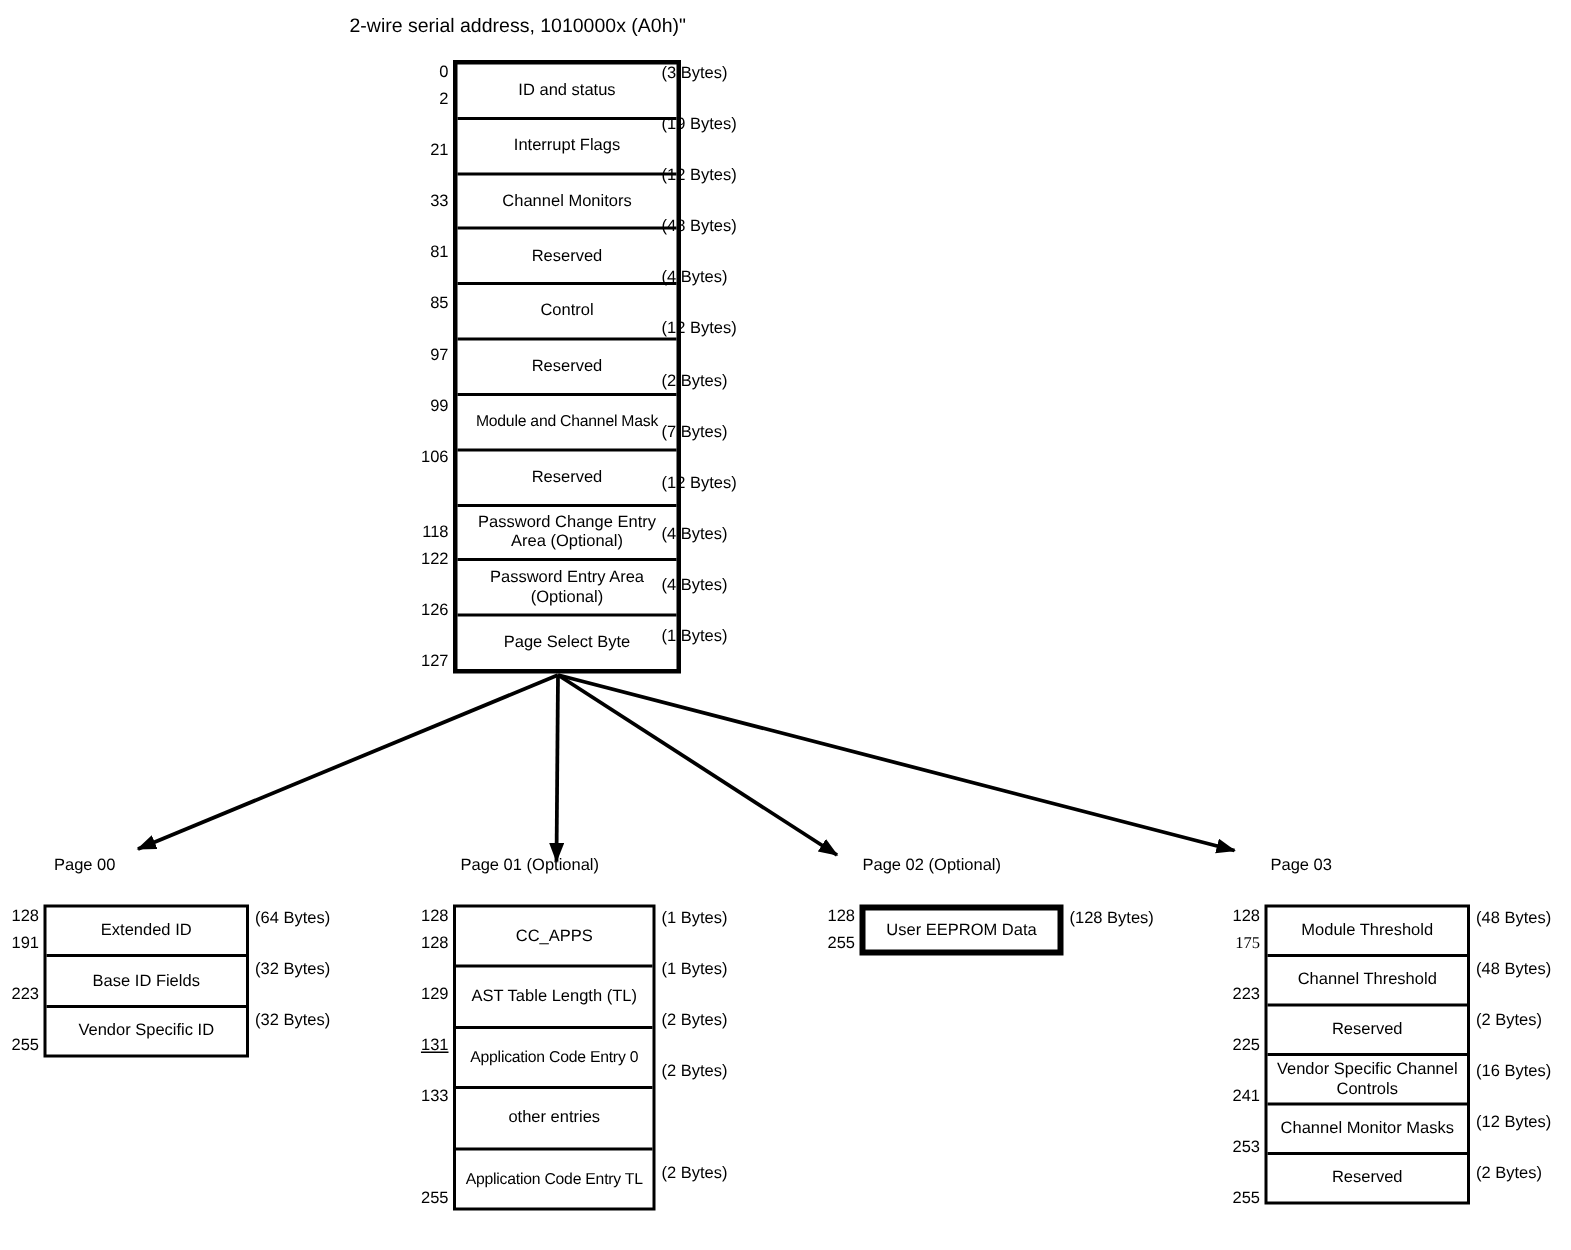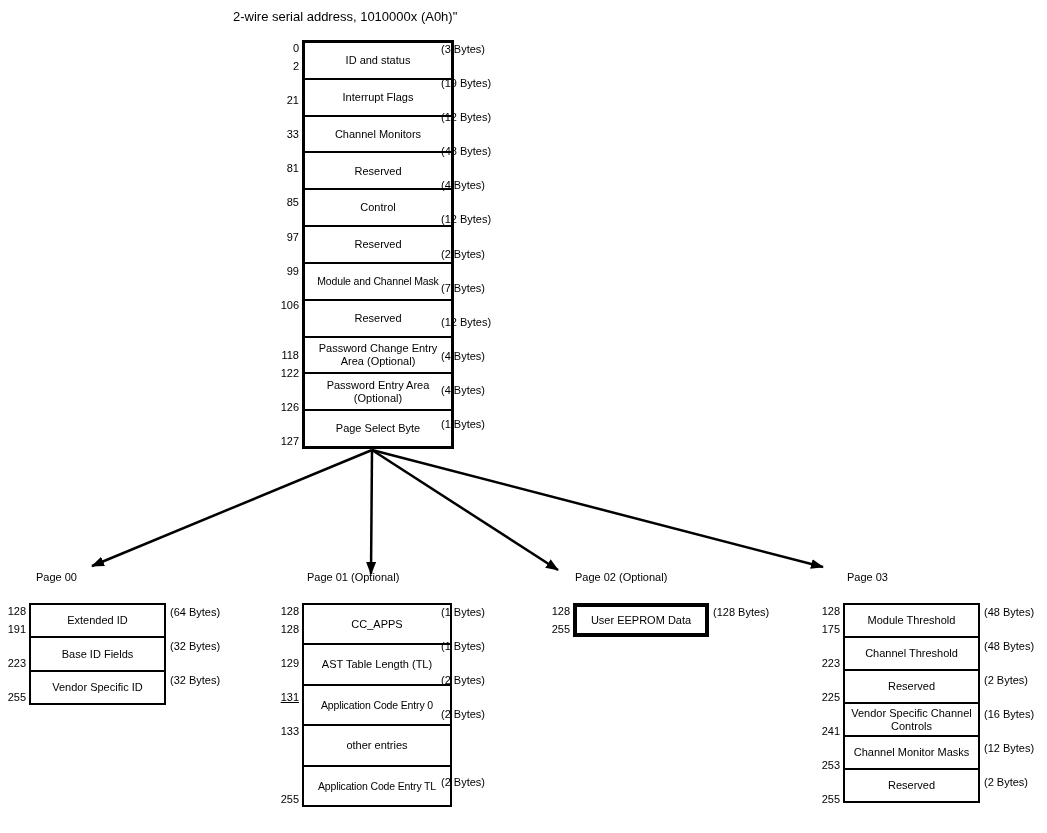--- a/index.html
+++ b/index.html
@@ -112,21 +112,21 @@
         </div>
       </div>
       <div class="addr" style="left: -14px; top: 605px;">128</div>
       <div class="addr" style="left: -14px; top: 623px;">191</div>
       <div class="bytes" style="left: 170px; top: 606px;">(64 Bytes)</div>
       <div class="addr" style="left: -14px; top: 657px;">223</div>
       <div class="bytes" style="left: 170px; top: 640px;">(32 Bytes)</div>
       <div class="addr" style="left: -14px; top: 691px;">255</div>
       <div class="bytes" style="left: 170px; top: 674px;">(32 Bytes)</div>
       <div class="pagelabel" style="left: 307px; top: 571px;">Page 01 (Optional)</div>
-      <div class="membox" style="left: 302px; top: 603px; width: 150px; height: 204px; border-width: 2px;">
+      <div class="membox" style="left: 302px; top: 603px; width: 135px; height: 204px; border-width: 2px;">
         <div class="memrow">
           <div>CC_APPS</div>
         </div>
         <div class="memrow">
           <div>AST Table Length (TL)</div>
         </div>
         <div class="memrow">
           <div class="tight">Application Code Entry 0</div>
         </div>
         <div class="memrow">
@@ -171,21 +171,21 @@
           <div>Vendor Specific Channel Controls</div>
         </div>
         <div class="memrow">
           <div>Channel Monitor Masks</div>
         </div>
         <div class="memrow">
           <div>Reserved</div>
         </div>
       </div>
       <div class="addr" style="left: 800px; top: 605px;">128</div>
-      <div class="addr" style="left: 800px; top: 623px;">175</div>
+      <div class="addr" style="left: 800px; top: 623px; font-family: Liberation Serif, serif;">175</div>
       <div class="bytes" style="left: 984px; top: 606px;">(48 Bytes)</div>
       <div class="addr" style="left: 800px; top: 657px;">223</div>
       <div class="bytes" style="left: 984px; top: 640px;">(48 Bytes)</div>
       <div class="addr" style="left: 800px; top: 691px;">225</div>
       <div class="bytes" style="left: 984px; top: 674px;">(2 Bytes)</div>
       <div class="addr" style="left: 800px; top: 725px;">241</div>
       <div class="bytes" style="left: 984px; top: 708px;">(16 Bytes)</div>
       <div class="addr" style="left: 800px; top: 759px;">253</div>
       <div class="bytes" style="left: 984px; top: 742px;">(12 Bytes)</div>
       <div class="addr" style="left: 800px; top: 793px;">255</div>

